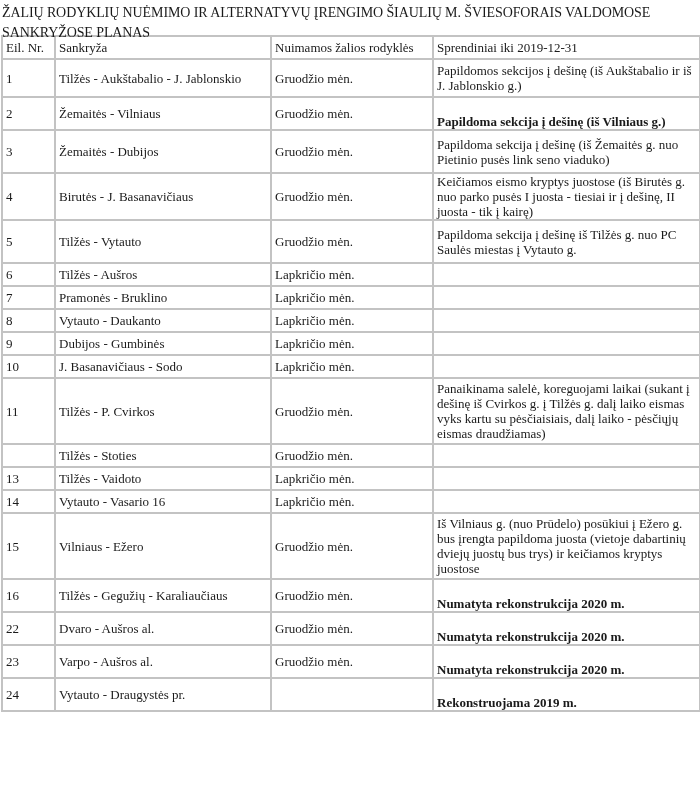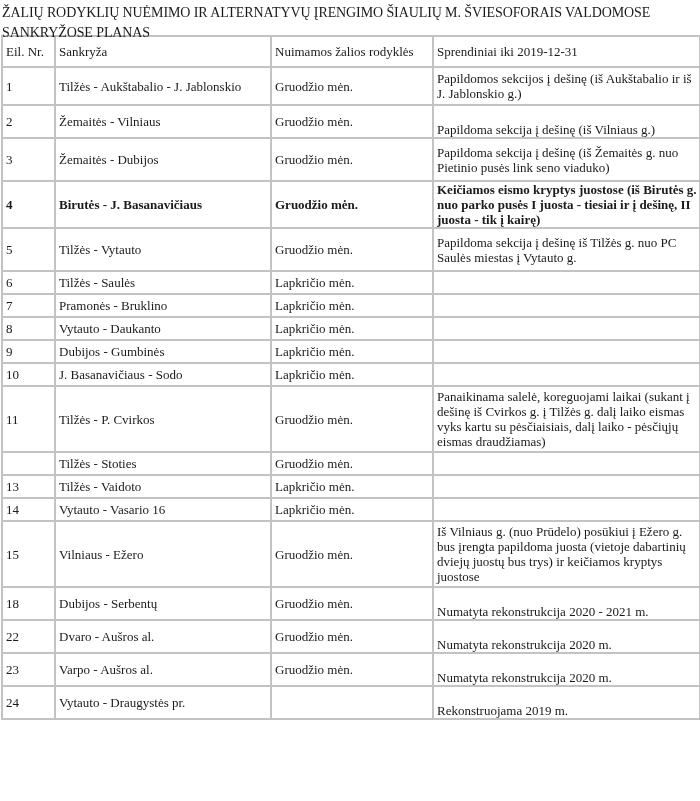--- a/index.html
+++ b/index.html
@@ -30,27 +30,27 @@
     vertical-align: middle;
     font-size: 13px;
     line-height: 15px;
     box-sizing: border-box;
   }
   col.c1 { width: 53px; }
   col.c2 { width: 216px; }
   col.c3 { width: 162px; }
   col.c4 { width: 267px; }
   tr.h22 td { height: 23px; }
-  tr.hdr td { height: 31px; border-radius: 11px; }
+  tr.hdr td { height: 23px; border-radius: 11px; }
   tr.h2 td { height: 38px; }
-  tr.h3 td { height: 46px; font-weight: bold; }
+  tr.h3 td { height: 46px; }
   tr.h3b td { height: 43px; }
   tr.h4 td { height: 66px; }
   td.sol { vertical-align: top; padding-top: 1px; }
-  tr.h22 td.sol { vertical-align: middle; padding-top: 16px; }
+  tr.h22 td.sol { vertical-align: middle; padding-top: 16px; font-weight: bold; }
 </style>
 </head>
 <body>
 
 <div class="doc">
   <div class="title">ŽALIŲ RODYKLIŲ NUĖMIMO IR ALTERNATYVŲ ĮRENGIMO ŠIAULIŲ M. ŠVIESOFORAIS VALDOMOSE SANKRYŽOSE PLANAS</div>
 
   <table class="plan">
     <colgroup>
         <col class="c1">
@@ -91,21 +91,21 @@
         <td class="sol">Keičiamos eismo kryptys juostose (iš Birutės g. nuo parko pusės I juosta - tiesiai ir į dešinę, II juosta - tik į kairę)</td>
       </tr>
       <tr class="h3b">
         <td>5</td>
         <td>Tilžės - Vytauto</td>
         <td>Gruodžio mėn.</td>
         <td class="sol">Papildoma sekcija į dešinę iš Tilžės g. nuo PC Saulės miestas į Vytauto g.</td>
       </tr>
       <tr class="h22">
         <td>6</td>
-        <td>Tilžės - Saulės</td>
+        <td>Tilžės - Aušros</td>
         <td>Lapkričio mėn.</td>
         <td class="sol"></td>
       </tr>
       <tr class="h22">
         <td>7</td>
         <td>Pramonės - Bruklino</td>
         <td>Lapkričio mėn.</td>
         <td class="sol"></td>
       </tr>
       <tr class="h22">
@@ -150,24 +150,24 @@
         <td>Lapkričio mėn.</td>
         <td class="sol"></td>
       </tr>
       <tr class="h4">
         <td>15</td>
         <td>Vilniaus - Ežero</td>
         <td>Gruodžio mėn.</td>
         <td class="sol">Iš Vilniaus g. (nuo Prūdelo) posūkiui į Ežero g. bus įrengta papildoma juosta (vietoje dabartinių dviejų juostų bus trys) ir keičiamos kryptys juostose</td>
       </tr>
       <tr class="h22">
-        <td>18</td>
-        <td>Dubijos - Serbentų</td>
+        <td>16</td>
+        <td>Tilžės - Gegužių - Karaliaučiaus</td>
         <td>Gruodžio mėn.</td>
-        <td class="sol">Numatyta rekonstrukcija 2020 - 2021 m.</td>
+        <td class="sol">Numatyta rekonstrukcija 2020 m.</td>
       </tr>
       <tr class="h22">
         <td>22</td>
         <td>Dvaro - Aušros al.</td>
         <td>Gruodžio mėn.</td>
         <td class="sol">Numatyta rekonstrukcija 2020 m.</td>
       </tr>
       <tr class="h22">
         <td>23</td>
         <td>Varpo - Aušros al.</td>

